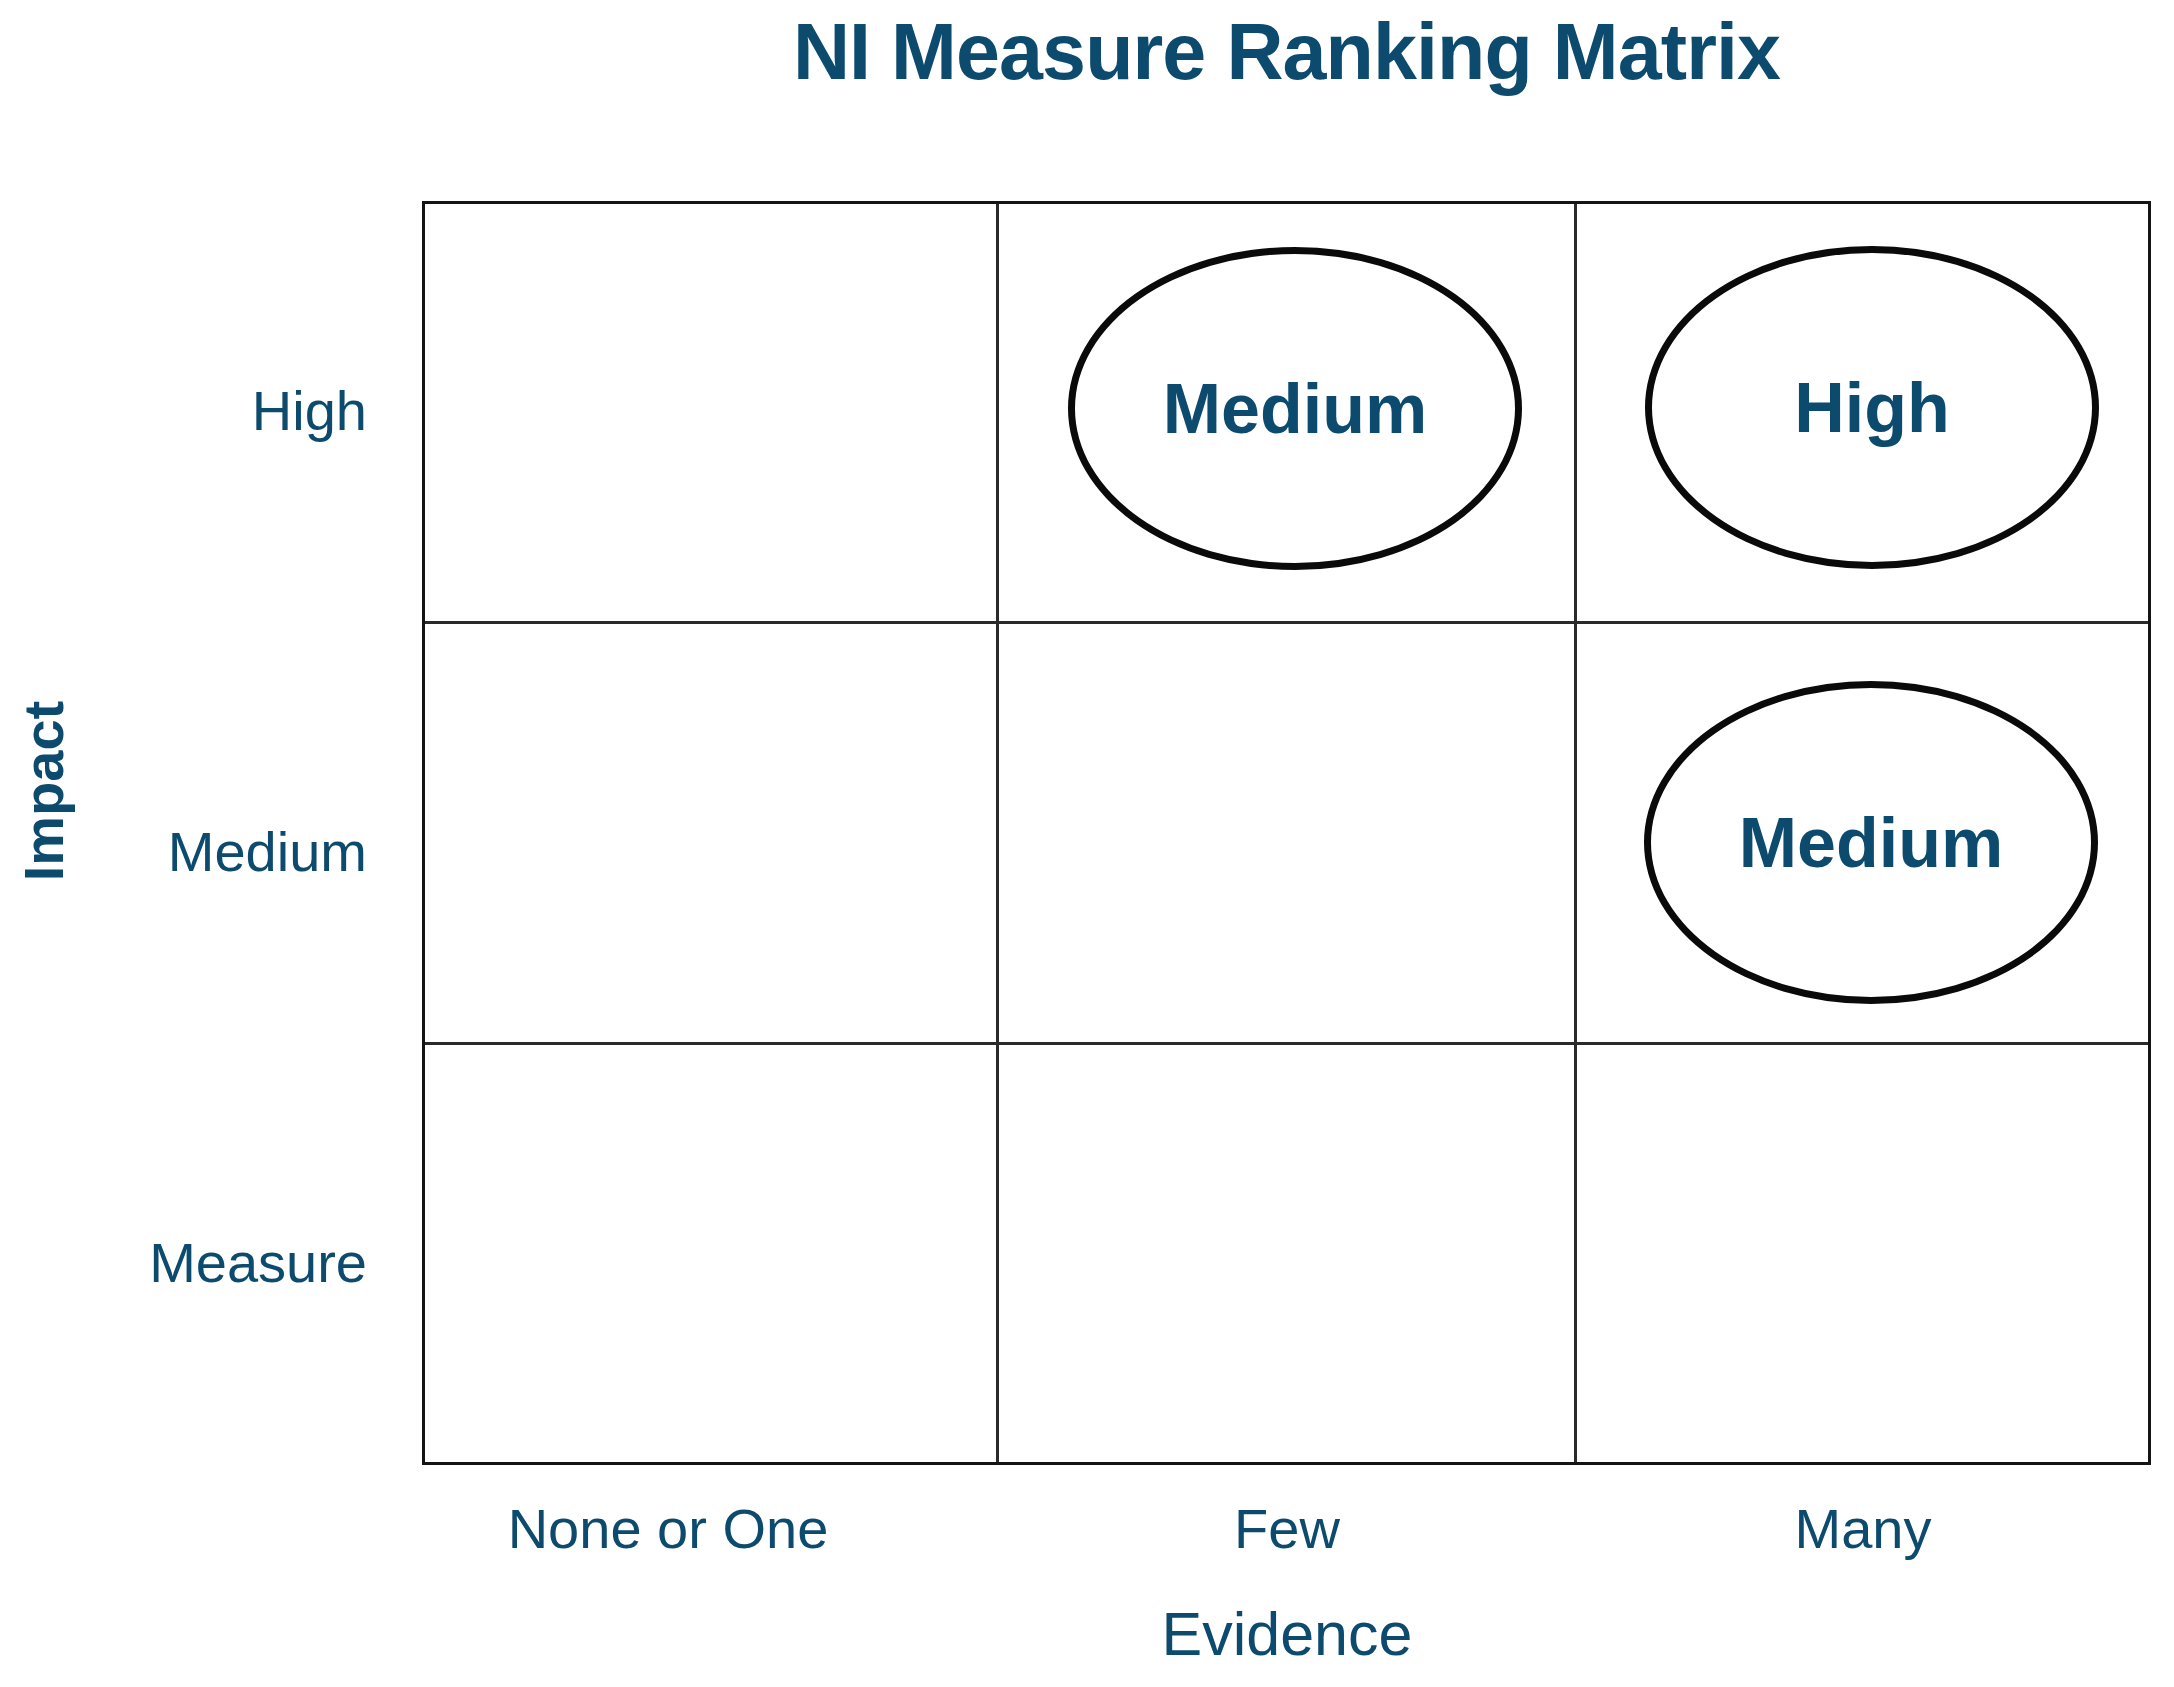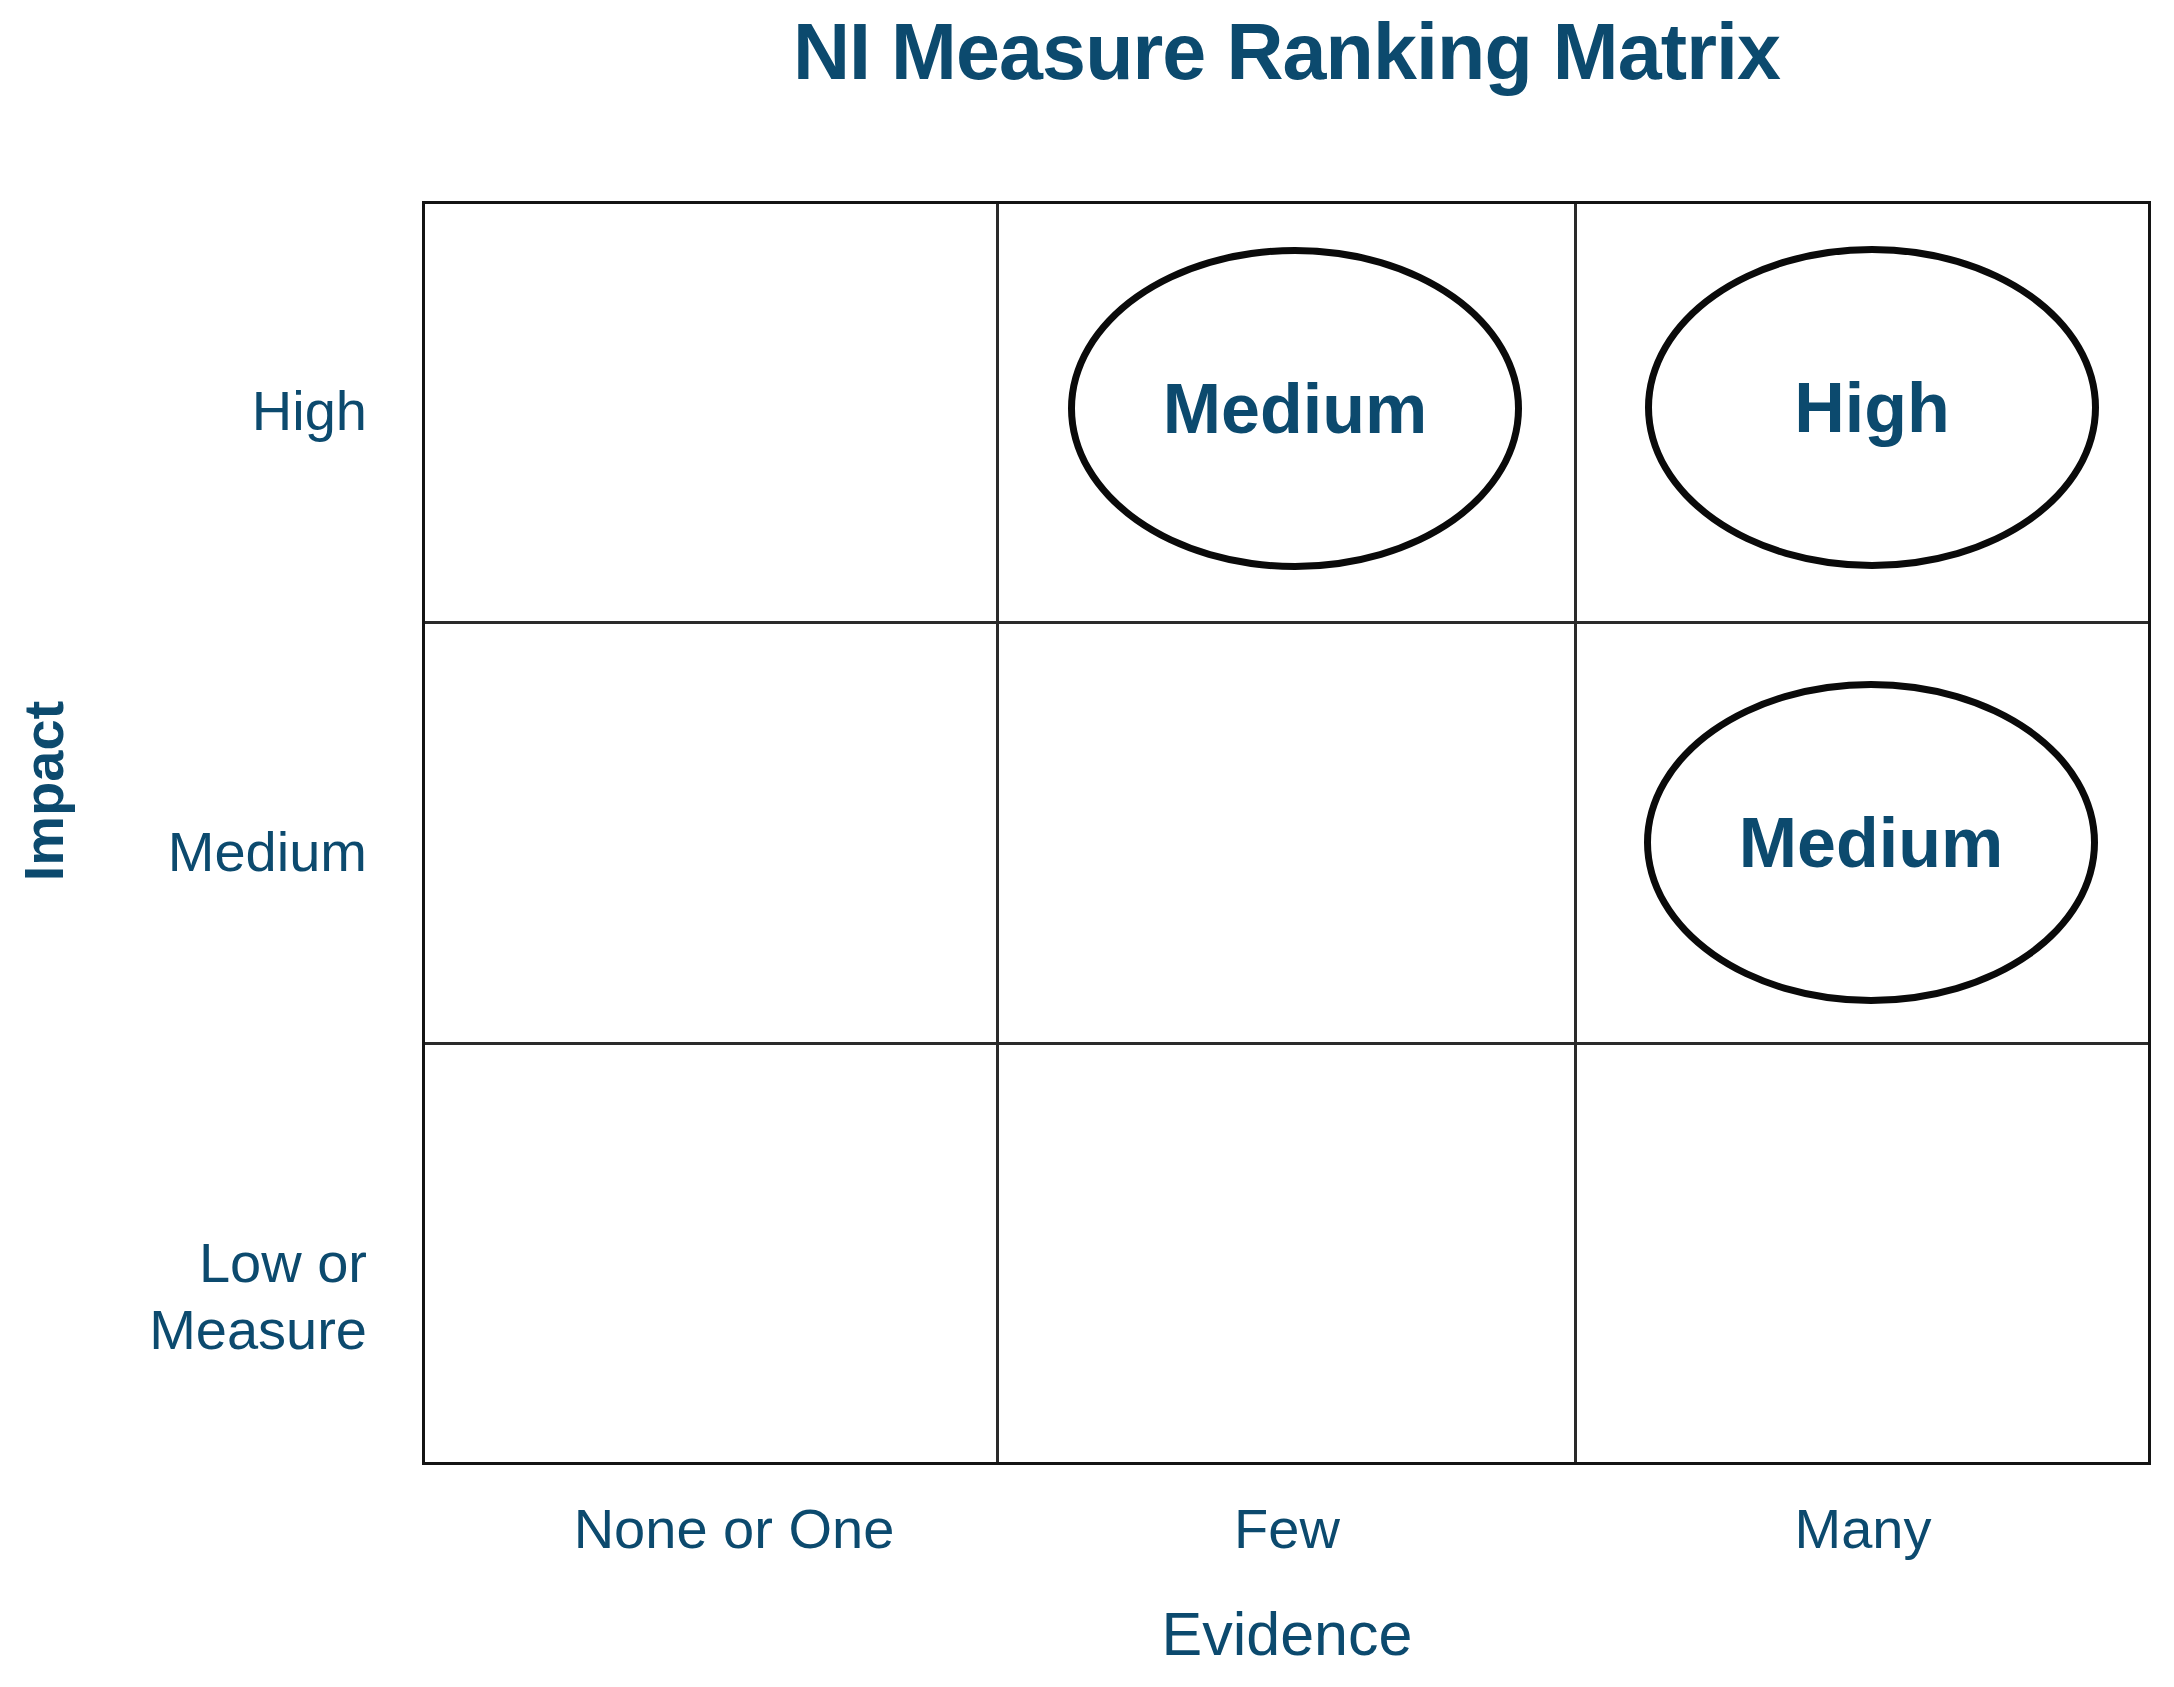--- a/index.html
+++ b/index.html
@@ -94,21 +94,21 @@
     line-height: 1;
   }
   .col-label {
     position: absolute;
     top: 1495px;
     transform: translateX(-50%);
     font-size: 56px;
     line-height: 1.2;
     white-space: nowrap;
   }
-  .c1 { left: 734px; }
+  .c1 { left: 668px; }
   .c2 { left: 1287px; }
   .c3 { left: 1863px; }
   .x-axis-title {
     position: absolute;
     left: 1287px;
     top: 1598px;
     transform: translateX(-50%);
     font-size: 61px;
     font-weight: 400;
     line-height: 1.2;
@@ -135,21 +135,20 @@
   <div class="ellipse e2">
     <span class="marker-text">High</span>
   </div>
   <div class="ellipse e3">
     <span class="marker-text">Medium</span>
   </div>
 
   <div class="row-label r1">High</div>
   <div class="row-label r2">Medium</div>
   <div class="row-label r3">
-    <div>Low or</div>
     <div>Measure</div>
   </div>
 
   <div class="y-axis-title">Impact</div>
 
   <div class="col-label c1">None or One</div>
   <div class="col-label c2">Few</div>
   <div class="col-label c3">Many</div>
 
   <div class="x-axis-title">Evidence</div>

